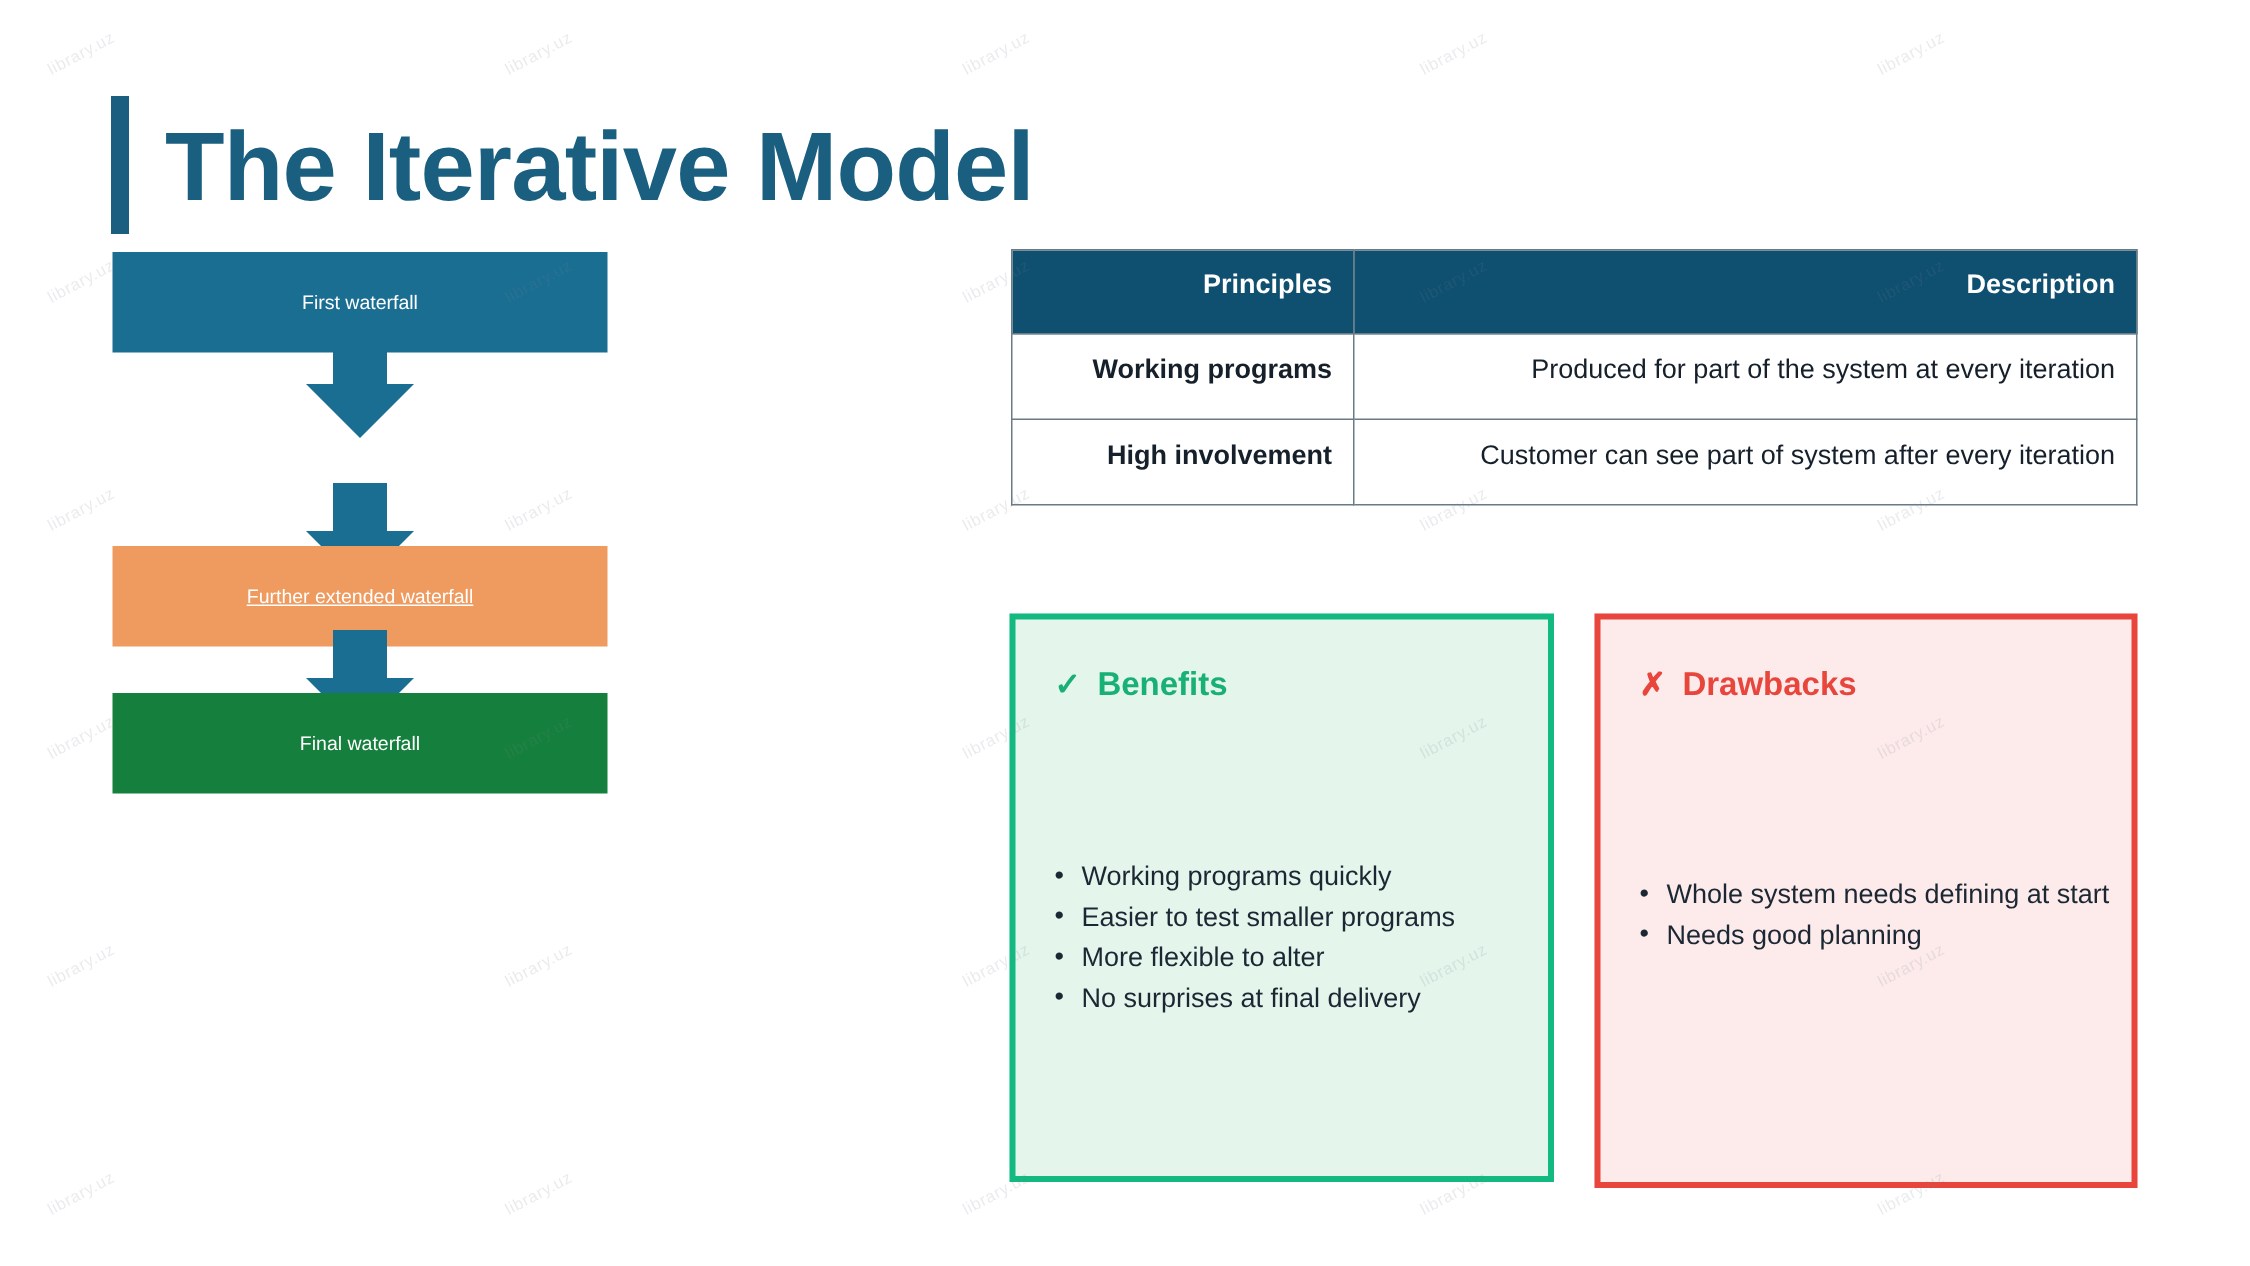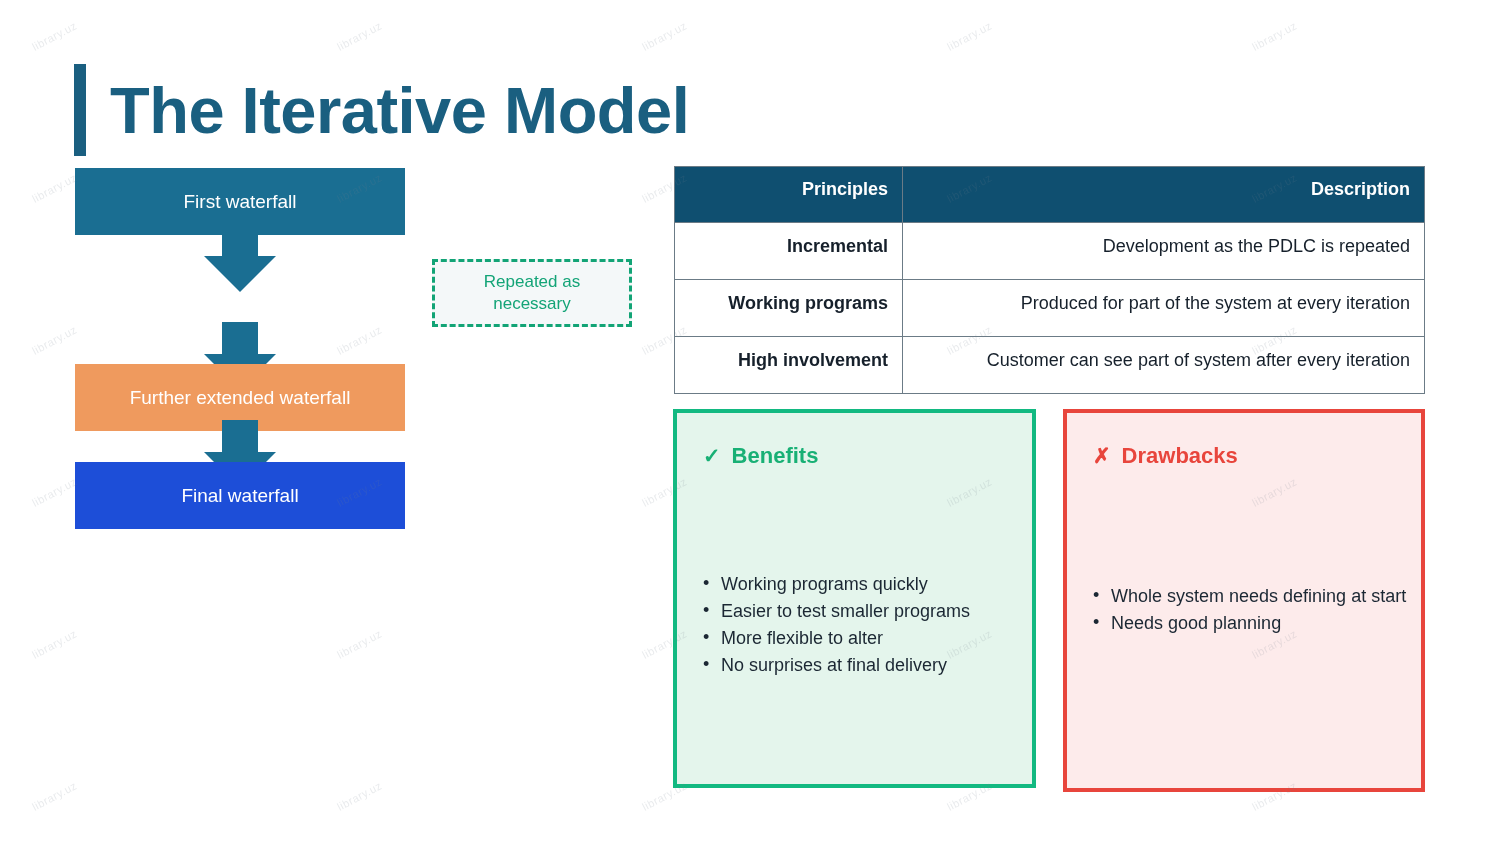--- a/index.html
+++ b/index.html
@@ -55,27 +55,27 @@
   }
   .flow-box {
     position: absolute;
     left: 0;
     width: 330px;
     height: 67px;
     display: flex;
     align-items: center;
     justify-content: center;
     color: #ffffff;
-    font-size: 19px;
+    font-size: 13px;
     box-sizing: border-box;
   }
   .flow-box.b0 { top: 0px;   background: #1a6e92; }
   .flow-box.b1 { top: 98px;  background: #12b981; }
-  .flow-box.b2 { top: 196px; background: #ef9a5e; }
-  .flow-box.b3 { top: 294px; background: #1d4ed8; }
+  .flow-box.b2 { top: 196px; background: #ef9a5e; text-decoration: underline; }
+  .flow-box.b3 { top: 294px; background: #15803d; }
 
   .flow-arrow {
     position: absolute;
     left: 129px;
     width: 72px;
     height: 70px;
     overflow: visible;
   }
   .flow-arrow.a0 { top: 56px; }
   .flow-arrow.a1 { top: 154px; }
@@ -240,39 +240,29 @@
 
     <svg class="flow-arrow a2" viewBox="0 0 72 70" width="72" height="70" aria-hidden="true">
       <polygon points="18,0 54,0 54,32 72,32 36,68 0,32 18,32" fill="#1a6e92"></polygon>
     </svg>
 
     <div class="flow-box b3">
       <span>Final waterfall</span>
     </div>
   </div>
 
-  <div id="repeat-note">
-    <div>
-      <span>Repeated as</span><br>
-      <span>necessary</span>
-    </div>
-  </div>
 
   <table id="principles-table">
     <thead>
       <tr>
         <th class="col-principle">Principles</th>
         <th class="col-description">Description</th>
       </tr>
     </thead>
     <tbody>
-      <tr>
-        <td class="principle-cell">Incremental</td>
-        <td>Development as the PDLC is repeated</td>
-      </tr>
       <tr>
         <td class="principle-cell">Working programs</td>
         <td>Produced for part of the system at every iteration</td>
       </tr>
       <tr>
         <td class="principle-cell">High involvement</td>
         <td>Customer can see part of system after every iteration</td>
       </tr>
     </tbody>
   </table>

